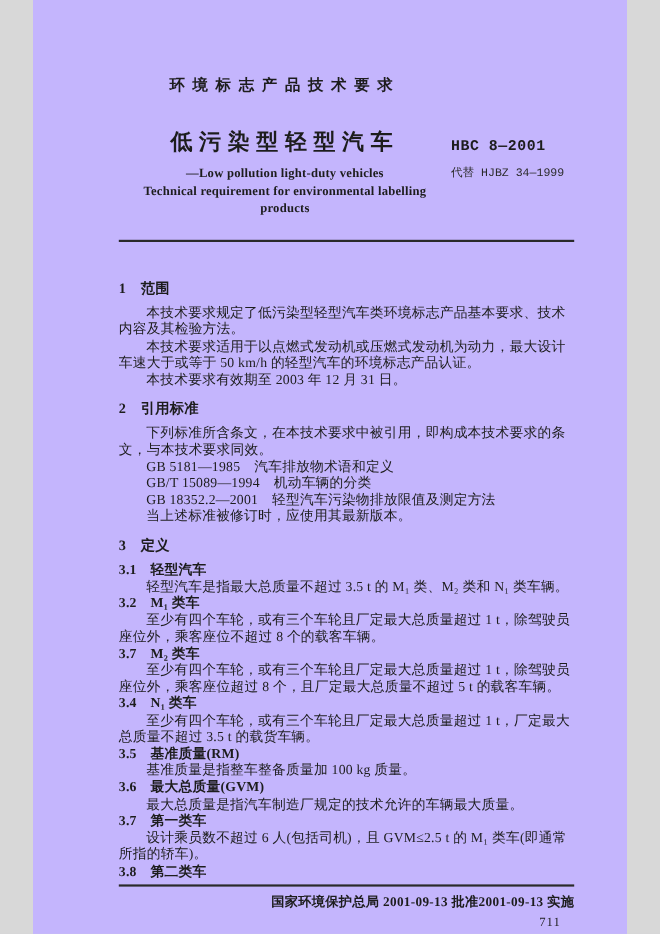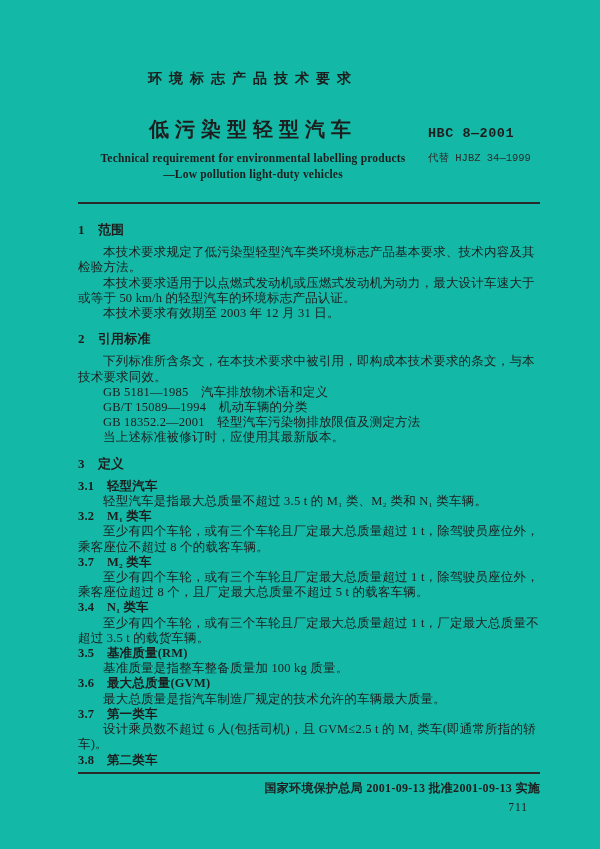--- a/index.html
+++ b/index.html
@@ -1,22 +1,22 @@
 <!DOCTYPE html>
 <html><head>
 <meta charset="utf-8">
 <style>
   html,body{margin:0;padding:0;background:#d8d8d8;}
   .page{
     position:relative;
-    width:600px;height:849px;
+    width:540px;height:849px;
     margin:0 auto;
-    background:#14b8a6;
+    background:#c4b5fd;
     box-sizing:border-box;
-    padding:70px 60px 0 78px;
+    padding:70px 48px 0 78px;
     font-family:"Liberation Serif","DejaVu Serif",serif;
     color:#1d1d1d;
     overflow:hidden;
   }
   
   .header{display:flex;align-items:flex-start;}
   .header-main{flex:1;text-align:center;}
   .doc-type{
     font-size:14px;line-height:18px;font-weight:bold;
     letter-spacing:7px;margin-bottom:29px;white-space:nowrap;
@@ -27,21 +27,21 @@
   }
   .title-en{
     font-size:11.5px;line-height:16px;font-weight:bold;
     letter-spacing:0.2px;
   }
   .header-side{width:112px;padding-top:56px;text-align:left;font-family:Liberation Mono, monospace;}
   .std-no{font-size:13.5px;line-height:16px;font-weight:bold;letter-spacing:0.5px;white-space:nowrap;}
   .replaces{font-size:10.5px;line-height:13px;margin-top:10px;color:#2b2b2b;white-space:nowrap;}
   .rule{height:2px;background:#2a2a2a;margin-top:20px;}
   
-  .body{margin-top:18px;font-size:12.5px;line-height:15.2px;letter-spacing:0.2px;}
+  .body{margin-top:34px;font-size:12.5px;line-height:15.2px;letter-spacing:0.2px;}
   .body .h1{font-size:13px;font-weight:bold;margin:10px 0 8px;white-space:pre-wrap;}
   .body .h1:first-child{margin-top:0;}
   .body .h2{font-weight:bold;margin:0;white-space:pre-wrap;}
   .body p{margin:0;white-space:pre-wrap;}
   .body .p{text-indent:25px;}
   .body .li{text-indent:25px;}
   
   .footer-rule{height:2px;background:#2a2a2a;margin-top:4px;}
   .footer-row{
     display:flex;justify-content:flex-end;
@@ -54,22 +54,22 @@
 </style>
 </head>
 <body>
 
 <div class="page">
 
   <div class="header">
     <div class="header-main">
       <div class="doc-type">环境标志产品技术要求</div>
       <div class="title-cn">低污染型轻型汽车</div>
+      <div class="title-en">—Low pollution light-duty vehicles</div>
       <div class="title-en">Technical requirement for environmental labelling products</div>
-      <div class="title-en">—Low pollution light-duty vehicles</div>
     </div>
     <div class="header-side">
       <div class="std-no">HBC 8—2001</div>
       <div class="replaces">代替 HJBZ 34—1999</div>
     </div>
   </div>
 
   <div class="rule"></div>
 
   <div class="body">

